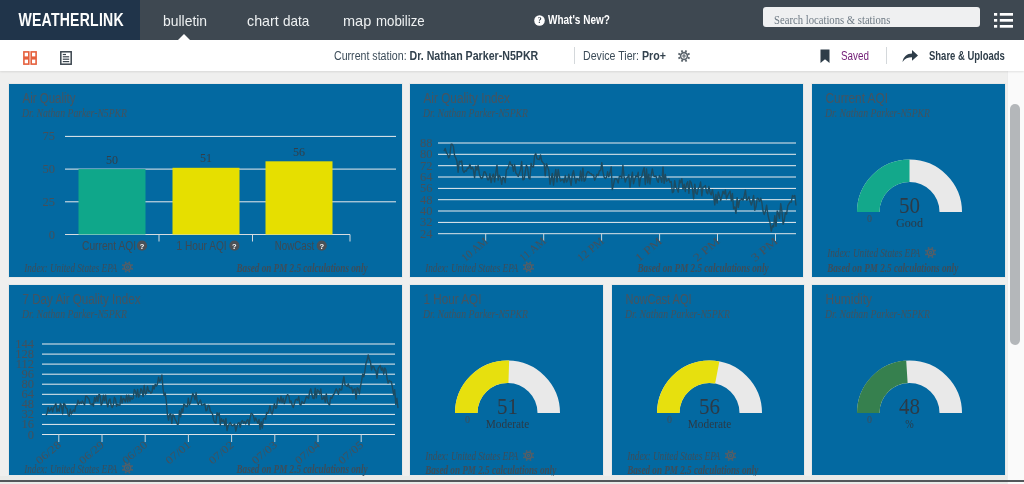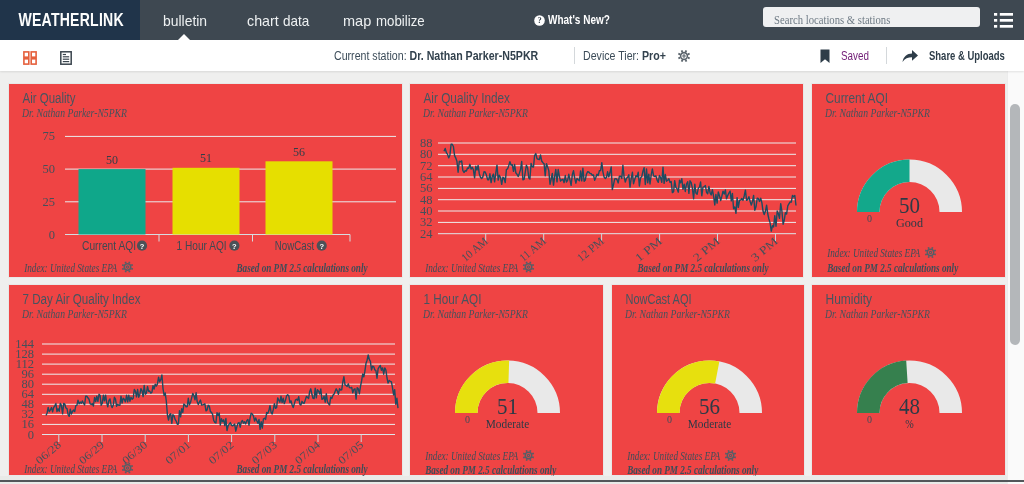--- a/index.html
+++ b/index.html
@@ -14,21 +14,21 @@
 .adddev { position:absolute; left:637px; top:9px; width:109px; height:22px; background:#14a98a; border-radius:11px; color:#fff; font-size:12.5px; font-weight:bold; text-align:center; line-height:22px; white-space:nowrap; }
 .adddev span { display:inline-block; transform:scaleX(0.8); transform-origin:center; }
 .search { position:absolute; left:763px; top:7px; width:217px; height:20px; background:#eff0f1; border-radius:3px; font-family:"Liberation Serif",serif; font-size:13px; color:#6e7a84; line-height:26px; padding-left:11px; white-space:nowrap; }
 .search span { display:inline-block; transform:scaleX(0.82); transform-origin:left center; }
 .listico { position:absolute; left:994px; top:12px; }
 .toolbar { position:absolute; left:0; top:40px; width:1024px; height:31px; background:#fff; box-shadow:0 1px 2px rgba(0,0,0,0.1); z-index:4; }
 .tbtext { position:absolute; top:0; height:44px; line-height:32px; font-size:12px; color:#3b4b58; white-space:nowrap; }
 .tbtext b { color:#32414d; }
 .tbtext span { display:inline-block; transform-origin:left center; }
 .vdiv { position:absolute; top:7px; width:1px; height:17px; background:#d4d8db; }
-.card { position:absolute; background:#ef4444; border:1px solid #e7e8e7;text-align:center; }
+.card { position:absolute; background:#0369a1; border:1px solid #e7e8e7;text-align:center; }
 .card svg { position:absolute; left:-1px; top:-1px; }
 .scrolltrack { position:absolute; left:1007px; top:71px; width:17px; height:413px; background:#fafafa; border-left:1px solid #ececec; }
 .scrollthumb { position:absolute; left:1010px; top:104px; width:10px; height:241px; background:#b4b7ba; border-radius:5px; }
 .botline { position:absolute; left:0; top:480px; width:1024px; height:2px; background:#53565a; }
 .botbg { position:absolute; left:0; top:476px; width:1024px; height:8px; background:#e9eae8; }
 </style></head>
 <body>
 <div class="botbg"></div>
 <div class="card" style="left:8px;top:83px;width:395px;height:195px">
     <svg width="395" height="195">

